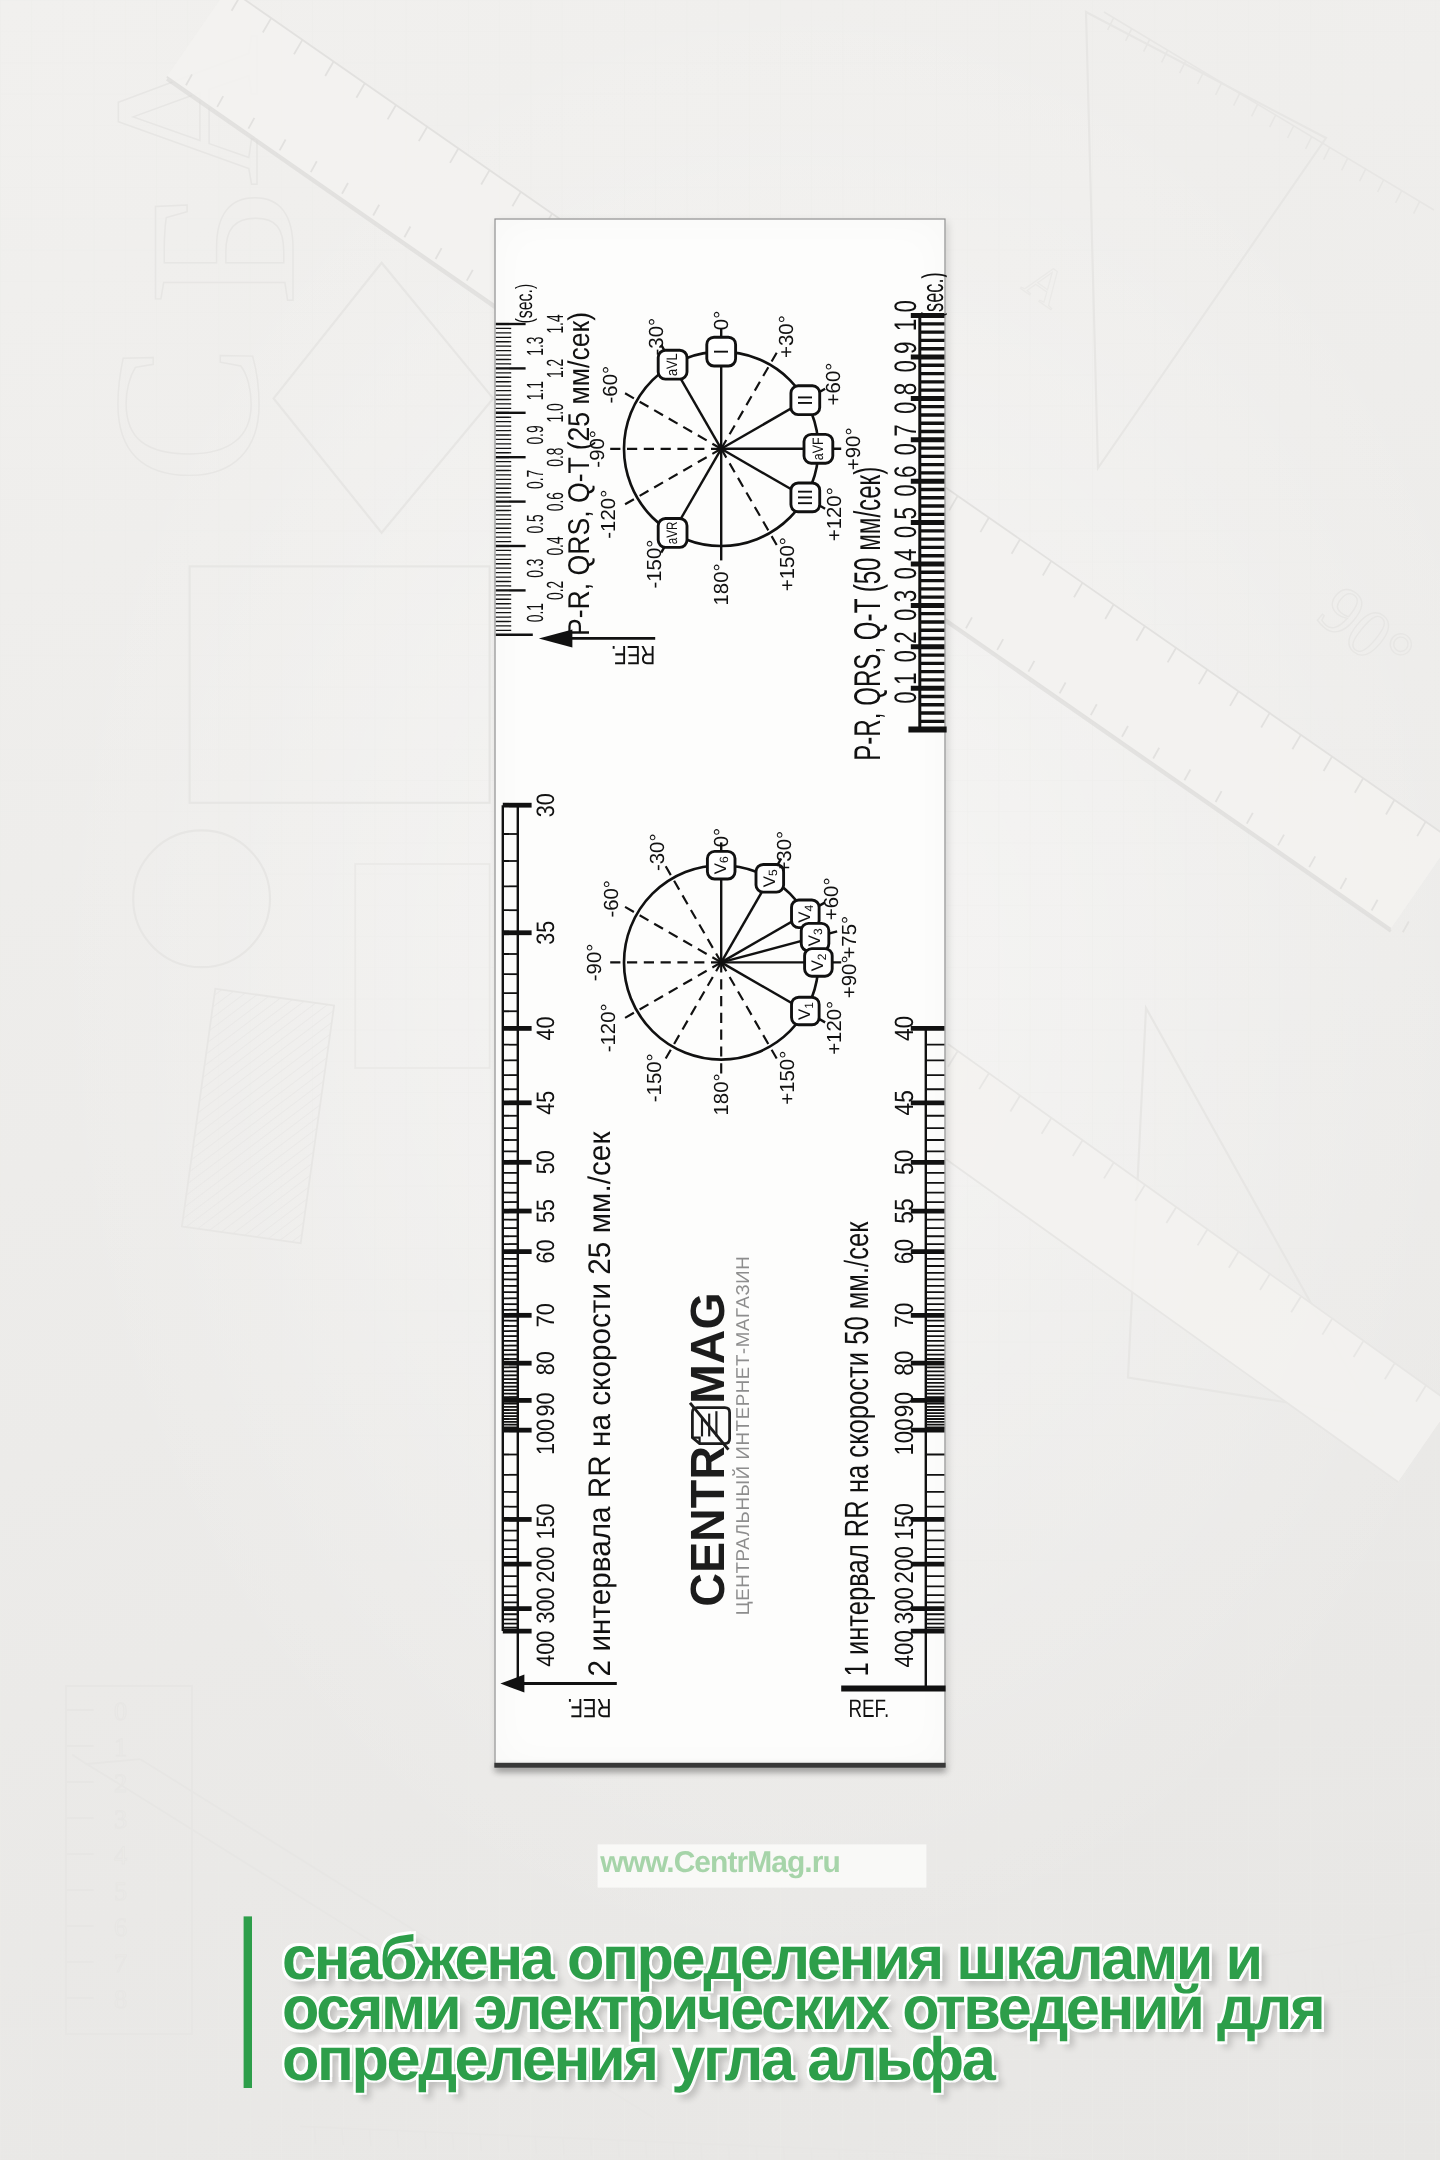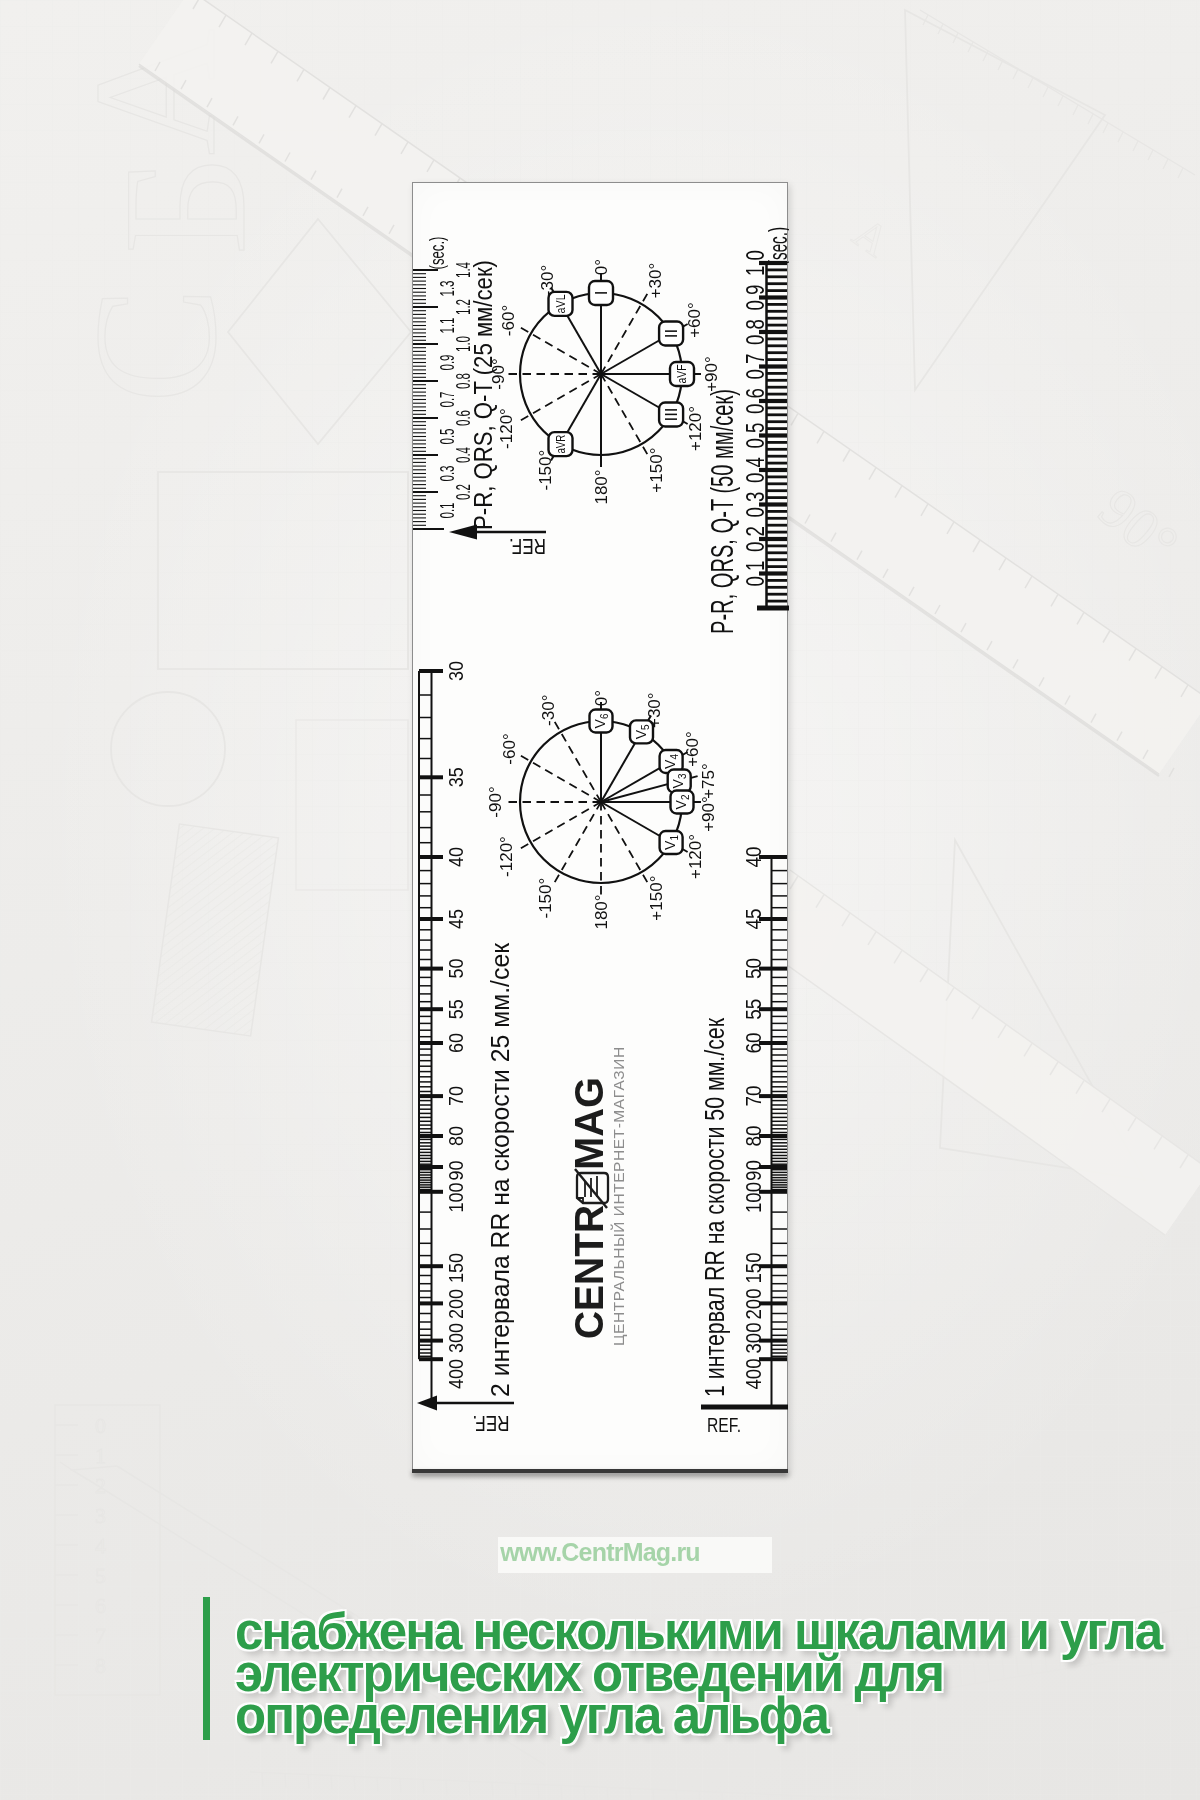--- a/index.html
+++ b/index.html
@@ -715,12 +715,12 @@
 <line x1="41" y1="4" x2="2" y2="36" stroke-width="2.4"></line>
 </g>
 <text x="128" y="211" font-size="15.5" letter-spacing="0.55" fill="#8d8d8d">ЦЕНТРАЛЬНЫЙ ИНТЕРНЕТ-МАГАЗИН</text>
 </g>
 </svg>
 </div>
 <div id="bedge"></div>
 <div id="urlband"></div>
 <div id="url">www.CentrMag.ru</div>
 <div id="bar"></div>
-<div id="head">снабжена несколькими шкалами и угла электрических отведений для определения угла альфа</div>
+<div id="head">снабжена определения шкалами и осями электрических отведений для определения угла альфа</div>
 </body></html>

